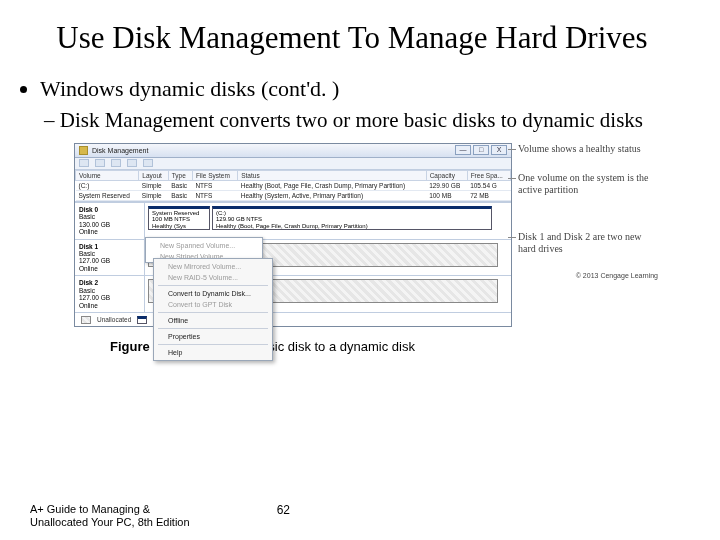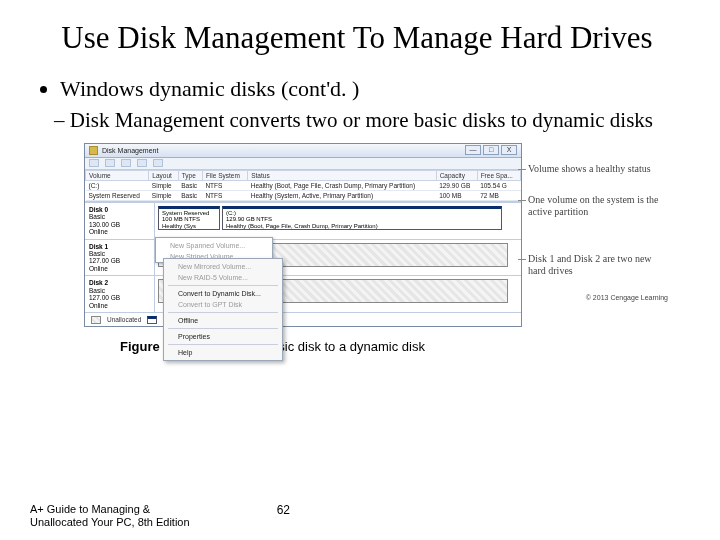--- a/index.html
+++ b/index.html
@@ -1,19 +1,19 @@
 <!DOCTYPE html>
 <html><head>
 <meta charset="utf-8">
 <style>
   * { box-sizing: border-box; margin: 0; padding: 0; }
   body { width: 720px; height: 540px; background: #fff; font-family: Arial, Helvetica, sans-serif; position: relative; overflow: hidden; }
-  .slide { width: 720px; height: 540px; padding: 12px 30px 0 24px; position: relative; }
+  .slide { width: 720px; height: 540px; padding: 12px 30px 0 14px; position: relative; }
   h1.title { font-family: "Times New Roman", Times, serif; font-size: 31px; font-weight: 400; text-align: center; line-height: 1.15; margin: 8px 0 20px 0; }
-  ul.main { list-style: disc; margin-left: 36px; font-family: "Times New Roman", Times, serif; font-size: 22px; }
+  ul.main { list-style: disc; margin-left: 26px; font-family: "Times New Roman", Times, serif; font-size: 22px; }
   ul.main > li { margin-bottom: 4px; }
   ul.sub { list-style: none; margin: 6px 0 0 30px; font-family: "Times New Roman", Times, serif; font-size: 21px; }
   ul.sub > li::before { content: "– "; }
 
   .figwrap { margin: 10px 0 0 60px; width: 590px; }
   .figrow { display: flex; align-items: flex-start; }
   .screenshot { width: 438px; border: 1px solid #7a8aa0; font-family: Tahoma, Arial, sans-serif; font-size: 7px; background: #fff; }
   .titlebar { height: 14px; background: linear-gradient(#f4f6fb,#d7e1f1); display: flex; align-items: center; padding: 0 4px; border-bottom: 1px solid #9fb0c9; }
   .titlebar .ticon { width: 9px; height: 9px; background: #d6b84b; border: 1px solid #a88f2e; margin-right: 4px; }
   .titlebar .t { flex: 1; color: #222; }
@@ -39,21 +39,21 @@
   .swatch.un { border: 1px solid #888; background: repeating-linear-gradient(45deg,#f4f4f4,#f4f4f4 2px,#e6e6e6 2px,#e6e6e6 4px); }
 
   .ctxmenu { position: absolute; left: 78px; top: 2px; width: 120px; background: #f7f7f7; border: 1px solid #9aa7b8; box-shadow: 2px 2px 4px rgba(0,0,0,0.3); font-size: 7px; padding: 2px 0; z-index: 5; }
   .ctxmenu .mi { padding: 2px 10px 2px 14px; color: #222; }
   .ctxmenu .mi.dis { color: #9a9a9a; }
   .ctxmenu .sep { height: 1px; background: #c8cfdb; margin: 2px 4px; }
   .ctxback { position:absolute; left:70px; top:-3px; width:118px; height:26px; background:#fff; border:1px solid #9aa7b8; box-shadow: 1px 1px 3px rgba(0,0,0,0.25); z-index:4; font-size:7px; padding:2px 0;}
   .ctxback .mi { padding: 2px 10px 2px 14px; color:#9a9a9a; }
 
   .callouts { width: 140px; margin-left: 6px; font-family: "Times New Roman", Times, serif; font-size: 10px; color: #444; }
-  .callouts .co { margin-bottom: 18px; line-height: 1.15; position: relative; margin-top: 20px; }
+  .callouts .co { margin-bottom: 18px; line-height: 1.15; position: relative; }
   .callouts .co .line { position: absolute; left: -10px; top: 6px; width: 8px; height: 1px; background: #888; }
   .copyright-sm { font-size: 7px; color: #444; text-align: right; margin-top: 2px; font-family: Arial, sans-serif; }
 
   .caption { font-family: Arial, sans-serif; font-size: 13px; margin: 12px 0 0 60px; }
   .caption b { font-weight: 700; margin-left: 36px; }
 
   .footer { position: absolute; left: 30px; right: 30px; bottom: 10px; display: flex; align-items: flex-start; font-family: Arial, sans-serif; font-size: 11px; color: #000; }
   .footer .left { width: 200px; line-height: 1.25; }
   .footer .mid { flex: 1; text-align: center; }
   .footer .pg { width: 60px; text-align: right; font-size: 12px; }

